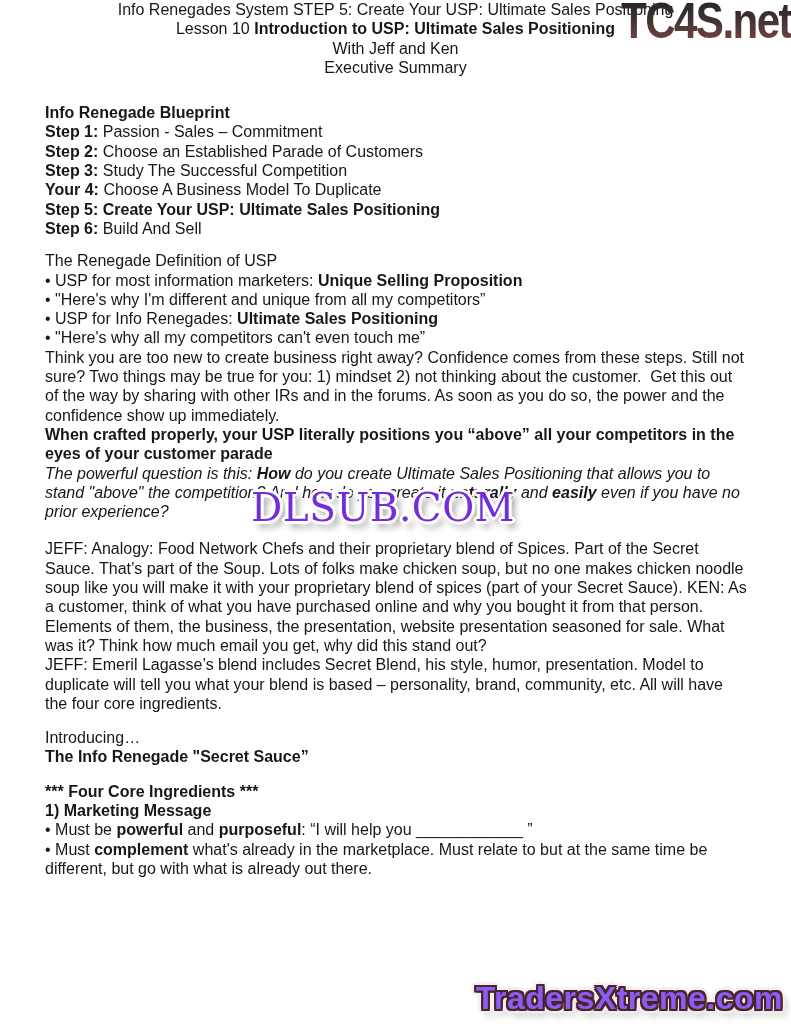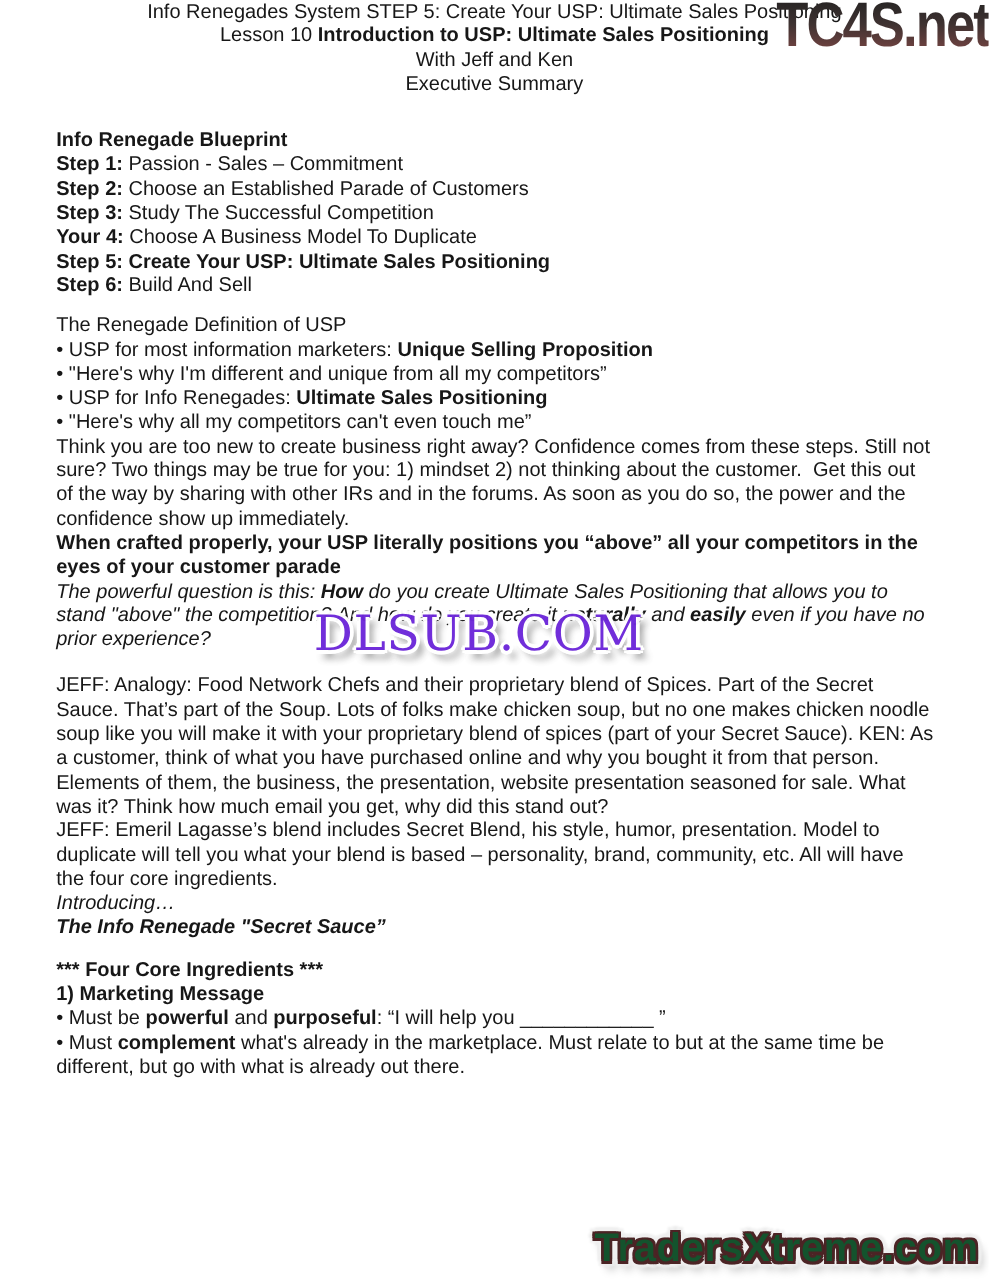--- a/index.html
+++ b/index.html
@@ -9,21 +9,21 @@
     font-size:16px;line-height:19.3px;color:#171717;
   }
   .page{position:absolute;inset:0;background:#fff;}
   .b{font-weight:bold;}
   .header{text-align:center;}
   .content{margin-left:45px;margin-right:44px;}
   .blueprint{margin-top:26px;}
   .definition{margin-top:13px;}
   .question{font-style:italic;}
   .dialogue{margin-top:18px;}
-  .introducing{font-style:italic;}
+  .introducing{margin-top:15px;}
   .sauce{margin-top:15px;}
 
   
   .wm-tc4s{
     position:absolute;top:-5px;right:0;
     font-weight:bold;font-size:54px;line-height:1;letter-spacing:-2px;
     transform:scaleX(0.78) scaleY(0.93);transform-origin:100% 0;
     background:linear-gradient(180deg,#262424 8%,#3e3231 48%,#714341 90%);
     -webkit-background-clip:text;background-clip:text;color:transparent;
     white-space:nowrap;
@@ -39,21 +39,21 @@
       -2px -2px 0 #ffffff, 2px -2px 0 #ffffff, -2px 2px 0 #ffffff, 2px 2px 0 #ffffff,
       0 -3px 0 #ffffff, 0 3px 0 #ffffff, -3px 0 0 #ffffff, 3px 0 0 #ffffff,
       5px 6px 6px rgba(110,110,110,.85);
     opacity:.97;
   }
 
   
   .wm-traders{
     position:absolute;top:982px;right:8px;
     font-weight:bold;font-size:32px;line-height:1;letter-spacing:0.5px;white-space:nowrap;
-    color:#14532d;
+    color:#8b5cf6;
     text-shadow:
       -2px -2px 0 #4b2425, 2px -2px 0 #4b2425, -2px 2px 0 #4b2425, 2px 2px 0 #4b2425,
       0 -2px 0 #4b2425, 0 2px 0 #4b2425, -2px 0 0 #4b2425, 2px 0 0 #4b2425,
       -4px -4px 2px #f0f0f0, 4px -4px 2px #f0f0f0, -4px 4px 2px #f0f0f0, 4px 4px 2px #f0f0f0,
       0 5px 2px #ececec, 0 -5px 2px #ececec, 5px 0 2px #ececec, -5px 0 2px #ececec,
       4px 6px 8px #9d9d9d;
   }
 </style>
 </head>
 <body>

